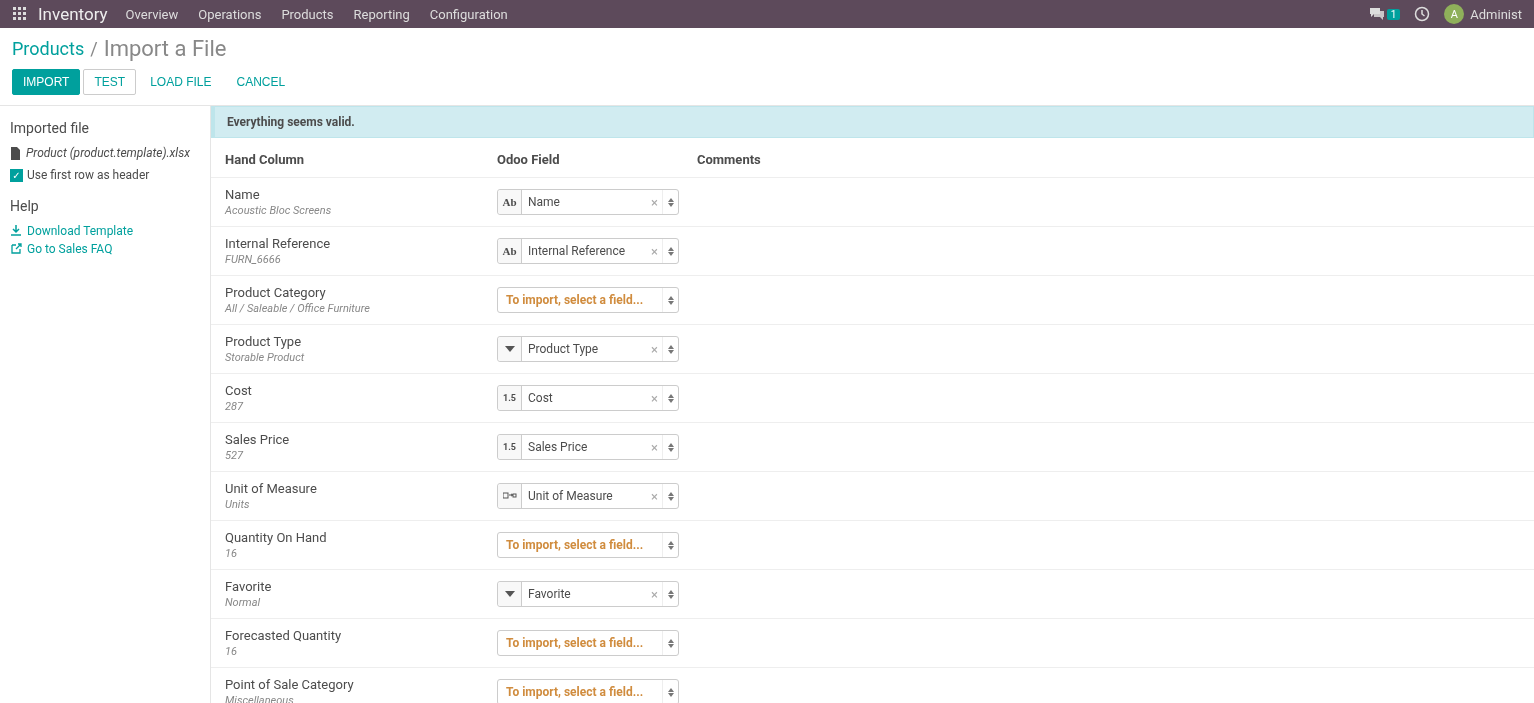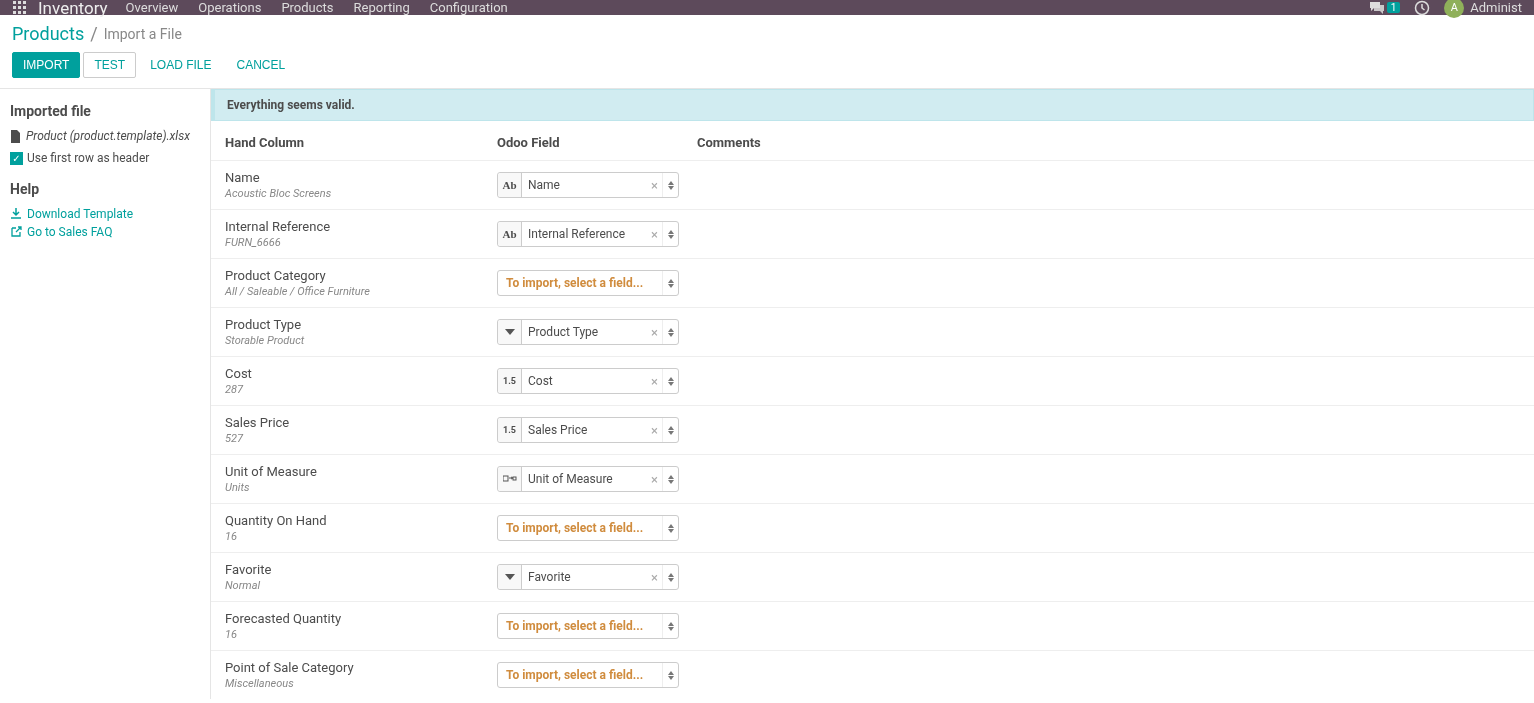--- a/index.html
+++ b/index.html
@@ -1,42 +1,42 @@
 <!DOCTYPE html>
 <html><head>
 <meta charset="utf-8">
 <style>
 * { box-sizing: border-box; margin: 0; padding: 0; }
 body { font-family: -apple-system, BlinkMacSystemFont, "Segoe UI", Roboto, "Helvetica Neue", Arial, sans-serif; font-size: 13px; color: #4c4c4c; background: #fff; }
 
-.topbar { background: #5d4a5b; height: 15px; display: flex; align-items: center; padding: 0 12px; color: #ddd; }
+.topbar { background: #5d4a5b; height: 28px; display: flex; align-items: center; padding: 0 12px; color: #ddd; }
 .topbar .apps-icon { width: 16px; height: 16px; display: inline-flex; align-items: center; justify-content: center; margin-right: 10px; cursor: pointer; }
 .topbar .app-name { font-size: 17px; font-weight: 400; color: #eee; margin-right: 18px; }
 .topbar .nav-item { color: #ddd; font-size: 13px; margin-right: 20px; cursor: pointer; }
 .topbar .spacer { flex: 1; }
 .topbar .chat-icon { display: flex; align-items: center; margin-right: 14px; cursor: pointer; }
 .topbar .chat-badge { background: #00a09d; color: #fff; font-size: 10px; padding: 0 4px; border-radius: 2px; margin-left: 2px; }
 .topbar .clock-icon { margin-right: 14px; cursor: pointer; }
 .topbar .avatar { width: 20px; height: 20px; border-radius: 50%; background: #8fb05a; color: #fff; display: inline-flex; align-items: center; justify-content: center; font-size: 11px; margin-right: 6px; }
 .topbar .user-area { display: flex; align-items: center; cursor: pointer; color: #ddd; }
 
 .breadcrumb-row { padding: 8px 12px 2px 12px; display: flex; align-items: center; }
 .breadcrumb-row .crumb-link { color: #00a09d; font-size: 18px; font-weight: 400; cursor: pointer; }
 .breadcrumb-row .crumb-sep { color: #888; font-size: 18px; margin: 0 6px; }
-.breadcrumb-row .crumb-cur { color: #888; font-size: 14px; }
+.breadcrumb-row .crumb-cur { color: #888; font-size: 22px; }
 
 .action-row { padding: 6px 12px 10px 12px; border-bottom: 1px solid #e5e5e5; display: flex; gap: 3px; align-items: center; }
 .btn { padding: 5px 10px; font-size: 12px; border: 1px solid transparent; cursor: pointer; border-radius: 2px; }
 .btn-primary { background: #00a09d; color: #fff; border-color: #00a09d; font-weight: 400; }
 .btn-secondary { background: #fff; color: #00a09d; border: 1px solid #ccc; }
 .btn-link { background: transparent; color: #00a09d; border: 1px solid transparent; font-weight: 400; }
 
 .main { display: flex; }
 .sidebar { width: 210px; padding: 14px 10px; }
-.sidebar h3 { font-size: 14px; font-weight: 700; color: #4c4c4c; margin-bottom: 10px; }
+.sidebar h3 { font-size: 14px; font-weight: 400; color: #4c4c4c; margin-bottom: 10px; }
 .sidebar .file-row { display: flex; align-items: center; gap: 5px; margin-bottom: 8px; font-style: italic; font-size: 12px; }
 .sidebar .file-icon { width: 11px; height: 13px; }
 .sidebar .check-row { display: flex; align-items: center; gap: 4px; font-size: 12px; margin-bottom: 16px; cursor: pointer; }
 .sidebar .checkbox { width: 13px; height: 13px; background: #00a09d; display: inline-flex; align-items: center; justify-content: center; color: #fff; font-size: 10px; }
 .sidebar .help-link { display: flex; align-items: center; gap: 5px; color: #00a09d; font-size: 12px; margin-bottom: 4px; cursor: pointer; }
 
 .content { flex: 1; border-left: 1px solid #e5e5e5; }
 .alert { background: #d1ecf1; border: 1px solid #bee5eb; border-left: 4px solid #bee5eb; color: #4c4c4c; padding: 8px 12px; margin: 0; font-size: 12px; font-weight: 700; }
 
 .mapping-header { display: flex; padding: 14px 14px 10px 14px; font-weight: 700; color: #4c4c4c; font-size: 13px; }

